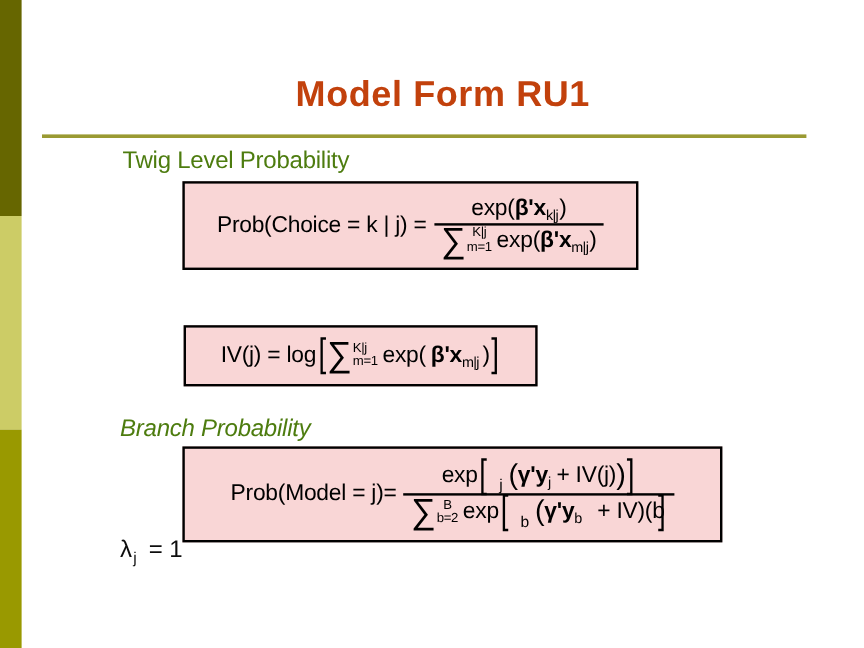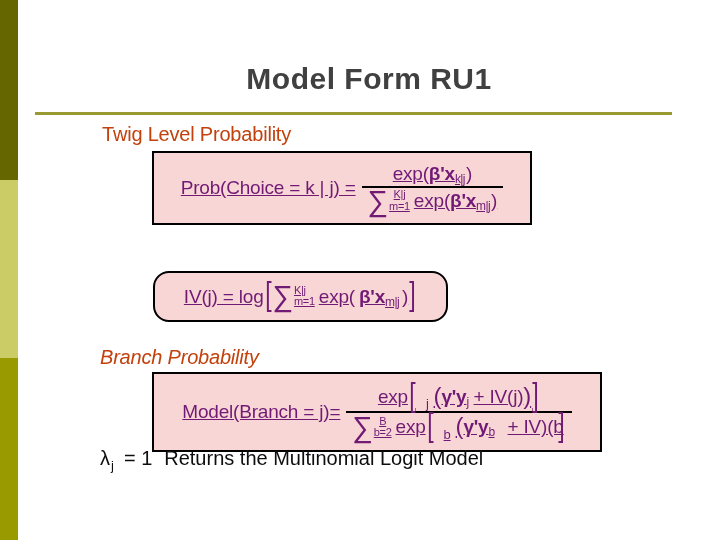--- a/index.html
+++ b/index.html
@@ -12,32 +12,32 @@
   #bar-top { top:0; height:180px; }
   #bar-mid { top:180px; height:178px; }
   #bar-bot { top:358px; height:182px; }
 
   .title {
     position:absolute; left:18px; right:0; top:62px; text-align:center;
     font-size:30px; font-weight:bold; letter-spacing:0.5px;
   }
   .title-rule { position:absolute; left:35px; top:112px; width:637px; height:3px; }
 
-  .label { position:absolute; font-size:20px; letter-spacing:-0.2px; color:#c2410c; }
+  .label { position:absolute; font-size:20px; letter-spacing:-0.2px; color:#4d7c0f; }
   #twig-label   { left:102px; top:123px; }
   #incl-label   { left:100px; top:245px; }
   #branch-label { left:100px; top:346px;font-style:italic; }
 
   .fbox {
     position:absolute; border:2px solid #000; display:flex;
-    align-items:center; justify-content:center; color:#701a75;
-    font-size:19px; letter-spacing:-0.2px;text-decoration:underline;
+    align-items:center; justify-content:center; color:#000000;
+    font-size:19px; letter-spacing:-0.2px;
   }
   #box-twig   { left:152px; top:151px; width:376px; height:70px; }
-  #box-iv     { left:153px; top:271px; width:291px; height:47px;border-radius:16px; }
+  #box-iv     { left:153px; top:271px; width:291px; height:47px; }
   #box-branch { left:152px; top:372px; width:446px; height:76px; }
 
   .frac { display:inline-block; text-align:center; vertical-align:middle; margin-left:6px; }
   .frac .num { display:flex; align-items:center; justify-content:center; padding:0 6px 1px; }
   .frac .den { display:flex; align-items:center; justify-content:center; border-top:2px solid #000; padding:1px 6px 0; }
 
   .sum { display:inline-flex; align-items:center; margin-right:2px; }
   .sigma { font-size:29px; line-height:0.85; }
   .limits { display:inline-flex; flex-direction:column; justify-content:center;
             font-size:11px; line-height:1.05; margin:0 2px 0 1px; letter-spacing:-0.3px; }
@@ -58,21 +58,21 @@
 </style>
 </head>
 <body>
 
 <div class="slide">
 
   <div class="bar-seg" id="bar-top" style="background-color: rgb(102, 102, 0);"></div>
   <div class="bar-seg" id="bar-mid" style="background-color: rgb(204, 204, 102);"></div>
   <div class="bar-seg" id="bar-bot" style="background-color: rgb(153, 153, 0);"></div>
 
-  <div class="title" style="color: #404040;">Model Form RU1</div>
+  <div class="title" style="color: #c2410c;">Model Form RU1</div>
   <div class="title-rule" style="background-color: rgb(154, 154, 51);"></div>
 
   <div class="label" id="twig-label">Twig Level Probability</div>
 
   <div class="fbox" id="box-twig" style="background-color: rgb(249, 214, 214);">
     <span>Prob(Choice = k | j) =</span>
     <span class="frac">
       <span class="num">
         <span>exp(</span>
         <span class="b">β'x</span>
@@ -109,21 +109,21 @@
     <span>exp(</span>
     <span class="b" style="margin-left:4px;">β'x</span>
     <span class="sub">m|j</span>
     <span style="margin-left:2px;">)</span>
     <span class="brk">]</span>
   </div>
 
   <div class="label" id="branch-label">Branch Probability</div>
 
   <div class="fbox" id="box-branch" style="background-color: rgb(249, 214, 214);">
-    <span>Model(Branch = j)=</span>
+    <span>Prob(Model = j)=</span>
     <span class="frac">
       <span class="num">
         <span>exp</span>
         <span class="brk">[</span>
         <span class="lamsub">j</span>
         <span class="bigp">(</span>
         <span class="b">γ'y</span>
         <span class="sub">j</span>
         <span style="margin-left:4px;">+ IV(j)</span>
         <span class="bigp">)</span>
@@ -146,16 +146,15 @@
         <span class="gap-tail">+ IV)(b</span>
         <span class="brk rb-overlap">]</span>
       </span>
     </span>
   </div>
 
   <div class="footnote">
     <span>λ</span>
     <span class="fn-sub">j</span>
     <span class="fn-eq">= 1</span>
-    <span>Returns the Multinomial Logit Model</span>
   </div>
 
 </div>
 
 </body></html>

